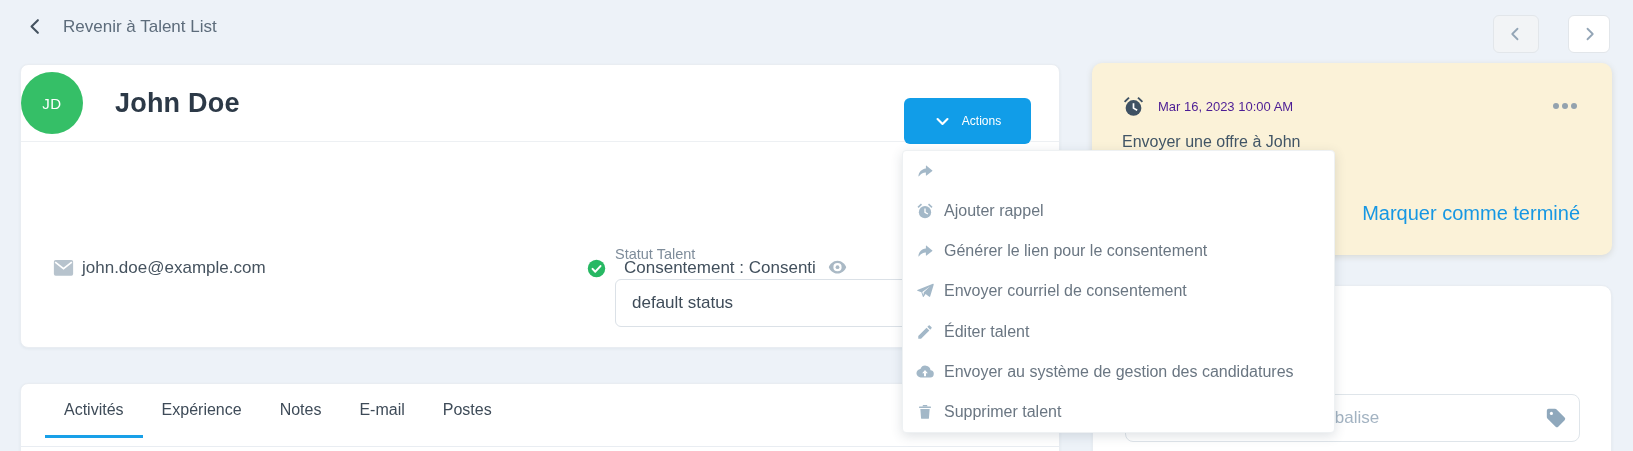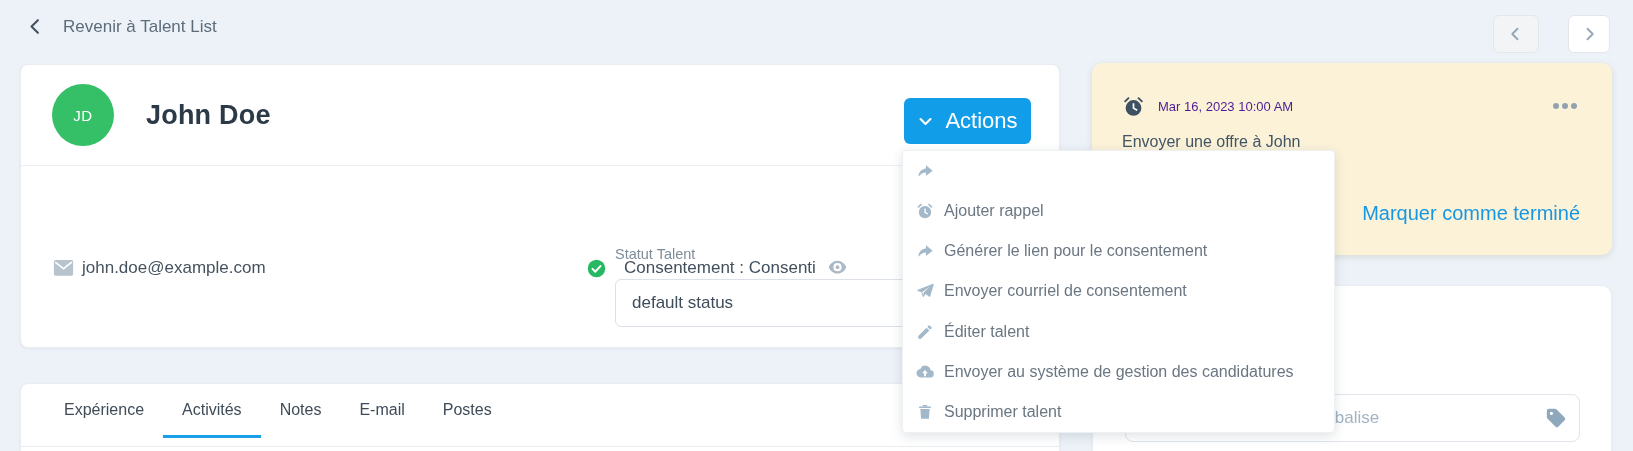--- a/index.html
+++ b/index.html
@@ -16,24 +16,24 @@
   .back-link{position:absolute;left:26px;top:17px;display:flex;align-items:flex-start;gap:18px;color:#5d6c7b;font-size:17px;cursor:pointer}
   .back-link .chev{width:19px;height:22px;color:#44525f}
   .pager-btn{position:absolute;top:15px;height:38px;border-radius:6px;border:1px solid #e2e6ea;display:flex;align-items:center;justify-content:center;color:#93a5b6;cursor:pointer}
   .pager-prev{left:1493px;width:46px;background:#f2f4f6}
   .pager-next{left:1568px;width:42px;background:#fff}
   .pager-btn svg{width:18px;height:18px}
 
   
   .card{position:absolute;background:#fff;border:1px solid var(--card-border);border-radius:8px;box-shadow:0 1px 3px rgba(40,60,90,.06)}
   .talent-card{left:20px;top:64px;width:1040px;height:284px}
-  .talent-header{height:101px;display:flex;align-items:center;padding-left:31px;position:relative;border-bottom:1px solid #edf0f3}
+  .talent-header{height:77px;display:flex;align-items:center;position:relative;border-bottom:1px solid #edf0f3}
   .avatar{width:62px;height:62px;border-radius:50%;background:var(--avatar-green);color:#fff;display:flex;align-items:center;justify-content:center;font-size:15px;letter-spacing:.5px}
   .talent-name{margin-left:32px;font-size:27px;font-weight:600;color:#2c3947;letter-spacing:.2px}
-  .actions-btn{position:absolute;left:883px;top:33px;width:127px;height:46px;background:var(--accent);border:none;border-radius:6px;color:#fff;display:flex;align-items:center;justify-content:center;gap:11px;font-size:22px;font-family:inherit;cursor:pointer}
+  .actions-btn{position:absolute;left:883px;top:33px;width:127px;height:46px;background:var(--accent);border:none;border-radius:6px;color:#fff;display:flex;align-items:center;justify-content:center;gap:11px;font-size:12px;font-family:inherit;cursor:pointer}
   .actions-btn svg{width:17px;height:17px}
 
   .email-row{position:absolute;left:32px;top:191px;height:24px;display:flex;align-items:center;gap:8px;color:#46535f;font-size:17px}
   .email-row .env{width:21px;height:18px;color:#b7c3cd}
   .consent-row{position:absolute;left:566px;top:191px;height:24px;display:flex;align-items:center;color:#42505d;font-size:17px}
   .consent-row .chk{width:19px;height:19px}
   .consent-row .txt{margin-left:18px}
   .consent-row .eye{width:19px;height:16px;margin-left:12px;color:#aab9c5;cursor:pointer}
   .status-label{position:absolute;left:594px;top:181px;font-size:14.5px;color:#7e8c9a}
   .status-select{position:absolute;left:594px;top:214px;width:416px;height:48px;border:1px solid #dbe1e7;border-radius:6px;background:#fff;display:flex;align-items:center;padding-left:16px;font-size:17px;color:#3f4c59;cursor:pointer}
@@ -141,25 +141,25 @@
 
     <div class="status-label">Statut Talent</div>
     <div class="status-select">
       <span>default status</span>
     </div>
   </div>
 
   <div class="card tabs-card">
     <div class="tab-strip">
 
-    <div class="tab">
+    <div class="tab active">
+          <span>Activités</span>
+        </div>
+        <div class="tab">
           <span>Expérience</span>
-        </div>
-        <div class="tab active">
-          <span>Activités</span>
         </div>
         <div class="tab">
           <span>Notes</span>
         </div>
         <div class="tab">
           <span>E-mail</span>
         </div>
         <div class="tab">
           <span>Postes</span>
         </div>

